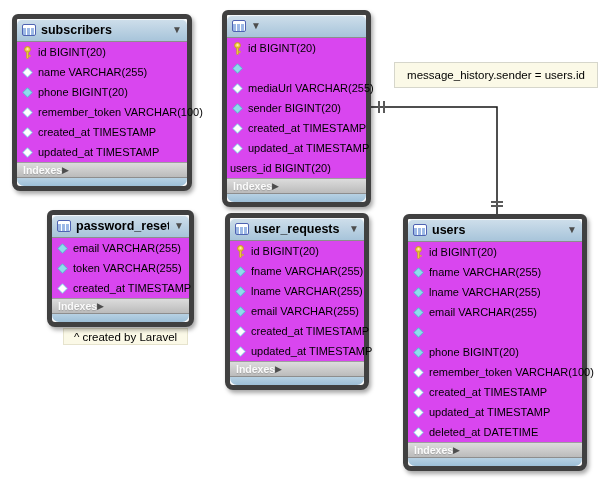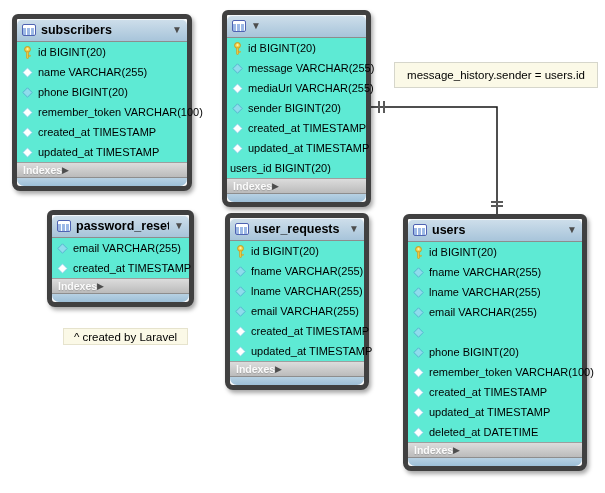--- a/index.html
+++ b/index.html
@@ -30,21 +30,21 @@
     width:14px; height:12px;
     border:1px solid #4f63b2; border-radius:2px;
     background:
       linear-gradient(#ffffff 0 3px, rgba(0,0,0,0) 3px),
       repeating-linear-gradient(90deg, #9db9e6 0 3px, #ffffff 3px 4px);
     background-color:#ffffff;
   }
   .tname { flex:1; font-size:12.5px; font-weight:bold; color:#000; white-space:nowrap; overflow:hidden; }
   .tcollapse { flex:0 0 auto; font-size:10px; color:#4d4d4d; line-height:1; }
 
-  .tbody { background:#5eead4; }
+  .tbody { background:#d946ef; }
   .trow { height:20px; display:flex; align-items:center; gap:5px; padding:0 5px; }
   .trow.noicon { padding-left:3px; }
   .cicon { flex:0 0 auto; width:11px; height:13px; display:inline-flex; align-items:center; }
   .ctext { font-size:11px; color:#000; white-space:nowrap; }
 
   .tindexes {
     height:15px;
     display:flex; align-items:center; justify-content:flex-start;
     padding:0 6px;
     background:linear-gradient(#dcdcdc, #bbbbbb);
@@ -177,21 +177,20 @@
             </svg>
           </span>
           <span class="ctext">id BIGINT(20)</span>
         </div>
         <div class="trow">
           <span class="cicon">
             <svg width="11" height="11" viewBox="0 0 11 11">
               <polygon points="5.5,0.8 10.2,5.5 5.5,10.2 0.8,5.5" fill="#8fdcec" stroke="#55b6ce" stroke-width="1"></polygon>
             </svg>
           </span>
-          <span class="ctext">message VARCHAR(255)</span>
         </div>
         <div class="trow">
           <span class="cicon">
             <svg width="11" height="11" viewBox="0 0 11 11">
               <polygon points="5.5,0.8 10.2,5.5 5.5,10.2 0.8,5.5" fill="#ffffff" stroke="#7fd2e4" stroke-width="1"></polygon>
             </svg>
           </span>
           <span class="ctext">mediaUrl VARCHAR(255)</span>
         </div>
         <div class="trow">
@@ -239,20 +238,28 @@
           <span class="cicon">
             <svg width="11" height="11" viewBox="0 0 11 11">
               <polygon points="5.5,0.8 10.2,5.5 5.5,10.2 0.8,5.5" fill="#8fdcec" stroke="#55b6ce" stroke-width="1"></polygon>
             </svg>
           </span>
           <span class="ctext">email VARCHAR(255)</span>
         </div>
         <div class="trow">
           <span class="cicon">
             <svg width="11" height="11" viewBox="0 0 11 11">
+              <polygon points="5.5,0.8 10.2,5.5 5.5,10.2 0.8,5.5" fill="#8fdcec" stroke="#55b6ce" stroke-width="1"></polygon>
+            </svg>
+          </span>
+          <span class="ctext">token VARCHAR(255)</span>
+        </div>
+        <div class="trow">
+          <span class="cicon">
+            <svg width="11" height="11" viewBox="0 0 11 11">
               <polygon points="5.5,0.8 10.2,5.5 5.5,10.2 0.8,5.5" fill="#ffffff" stroke="#7fd2e4" stroke-width="1"></polygon>
             </svg>
           </span>
           <span class="ctext">created_at TIMESTAMP</span>
         </div>
       </div>
       <div class="tindexes">
         <span class="ilabel">Indexes</span>
         <span class="iarrow">▶</span>
       </div>

